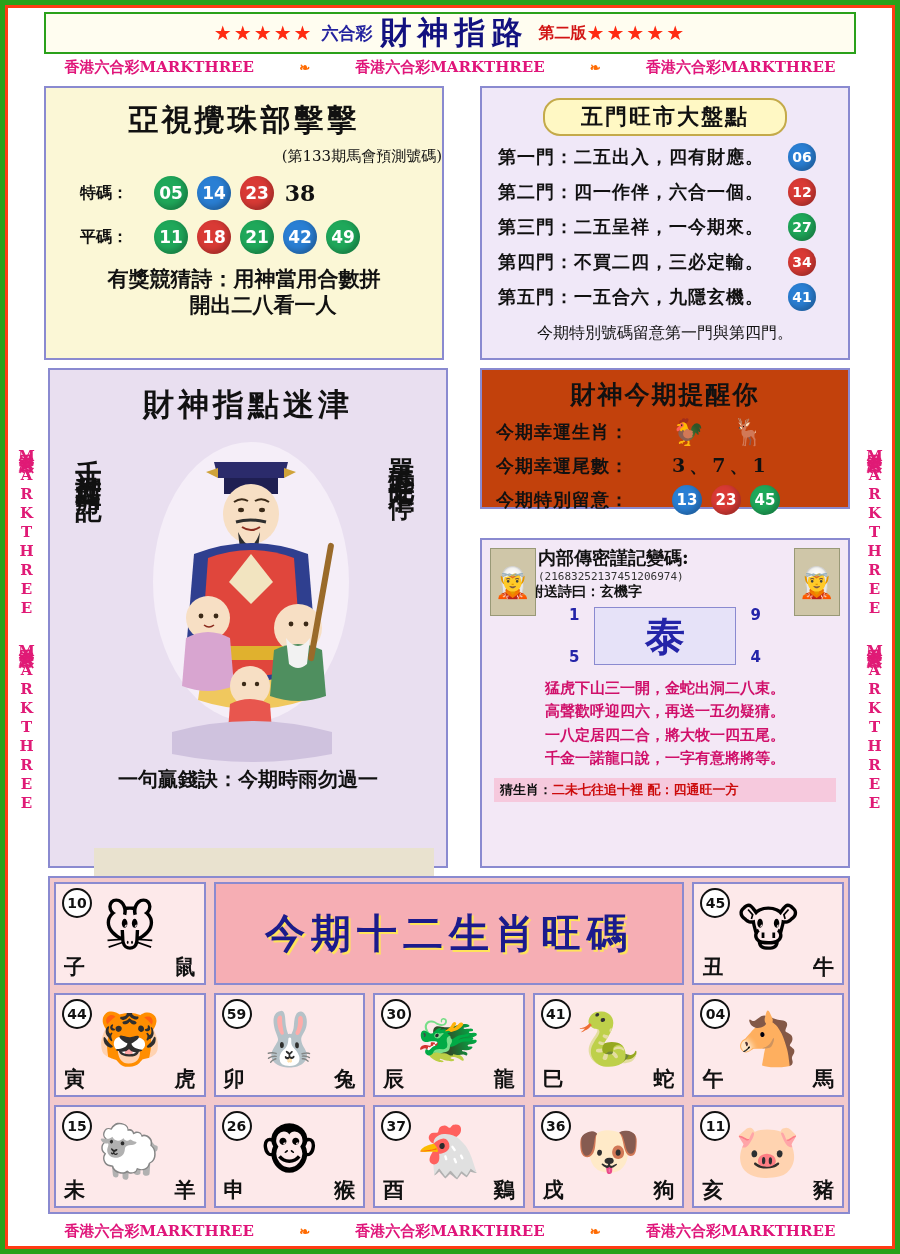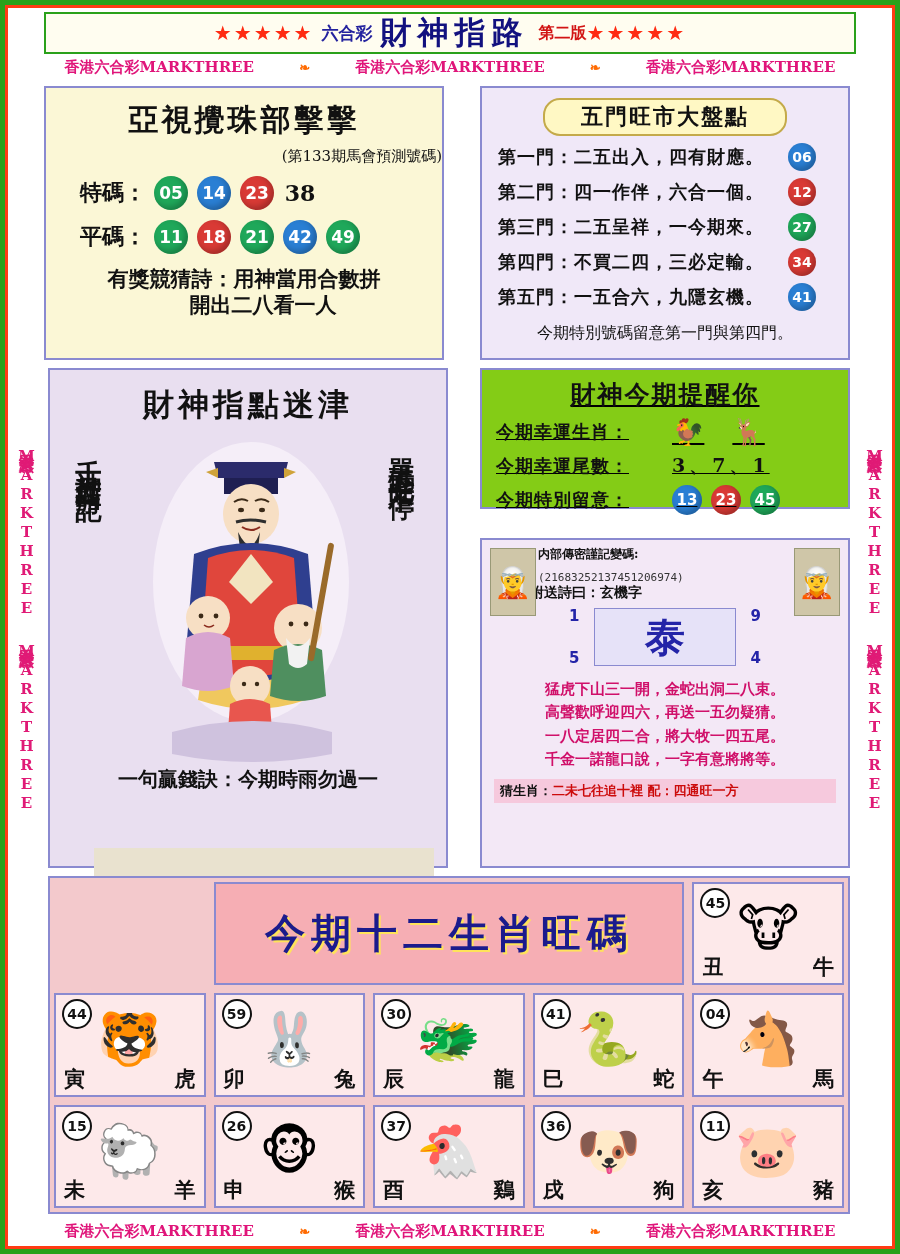--- a/index.html
+++ b/index.html
@@ -88,21 +88,21 @@
     text-align:center;font-size:30px;font-weight:bold;color:#111;
     margin-top:12px;letter-spacing:3px;
     font-family:"DejaVu Serif","Liberation Serif",serif;
   }
   #panelA .a-sub{
     text-align:right;font-size:15px;color:#111;margin-top:6px;
     font-family:"DejaVu Serif","Liberation Serif",serif;
   }
   .numrow{display:flex;align-items:center;margin:10px 0 0 34px;}
   .numrow .lbl{
-    font-size:22px;font-weight:bold;color:#111;width:74px;
+    font-size:16px;font-weight:bold;color:#111;width:74px;
     font-family:"DejaVu Serif","Liberation Serif",serif;
   }
   .ball{
     width:34px;height:34px;border-radius:50%;
     display:flex;align-items:center;justify-content:center;
     color:#fff;font-weight:bold;font-size:17px;margin-right:9px;
     font-family:"DejaVu Sans","Liberation Sans",sans-serif;
     box-shadow:inset -3px -3px 6px rgba(0,0,0,.25);
   }
   .ball.plain{
@@ -165,42 +165,42 @@
     margin-top:4px;
     font-family:"DejaVu Serif","Liberation Serif",serif;
   }
   .c-redact{
     position:absolute;left:44px;bottom:-16px;width:340px;height:34px;
     background:#e9e2cf;
   }
   
   #panelD{
     left:480px;top:368px;width:370px;height:141px;
-    background:#84cc16;border:2px solid #8a8ad0;text-decoration:underline;
+    background:#c2410c;border:2px solid #8a8ad0;
   }
   #panelD .d-title{
     text-align:center;font-size:25px;font-weight:bold;color:#111;
     margin-top:8px;letter-spacing:2px;
     font-family:"DejaVu Serif","Liberation Serif",serif;
   }
   .d-row{
     display:flex;align-items:center;margin:6px 0 0 14px;
     font-size:18px;font-weight:bold;color:#111;
     font-family:"DejaVu Serif","Liberation Serif",serif;
   }
   .d-row .dlbl{width:176px;letter-spacing:1px;}
   .d-row .dval{font-size:19px;letter-spacing:4px;}
   .zodiac-mini{font-size:26px;margin-right:28px;}
   
   #panelE{
     left:480px;top:538px;width:370px;height:330px;
     background:#f3e8f6;border:2px solid #8a8ad0;
   }
   #panelE .e-head{
-    margin:6px 0 8px 56px;font-size:12px;color:#111;font-weight:bold;
+    margin:6px 0 0 56px;font-size:18px;color:#111;font-weight:bold;
     font-family:"DejaVu Serif","Liberation Serif",serif;
   }
   #panelE .e-code{
     margin-left:56px;font-size:11px;color:#333;
     font-family:"DejaVu Sans Mono","Liberation Mono",monospace;
   }
   #panelE .e-sub{
     margin-left:48px;font-size:14px;color:#111;font-weight:bold;
     font-family:"DejaVu Serif","Liberation Serif",serif;
   }
@@ -485,20 +485,26 @@
     </div>
 
     <div class="e-guess">
       <span>猜生肖：</span><span class="red">二未七往追十裡 配：四通旺一方</span>
     </div>
   </div>
 
   <div class="panel" id="panelF">
     <div class="zgrid">
 
+      <div class="zcell">
+        <span class="znum">10</span>
+        <span class="zglyph">🐭</span>
+        <span class="zbranch">子</span>
+        <span class="zanimal">鼠</span>
+      </div>
 
       <div class="zbanner">
         <span>今期十二生肖旺碼</span>
       </div>
 
       <div class="zcell">
         <span class="znum">45</span>
         <span class="zglyph">🐮</span>
         <span class="zbranch">丑</span>
         <span class="zanimal">牛</span>

